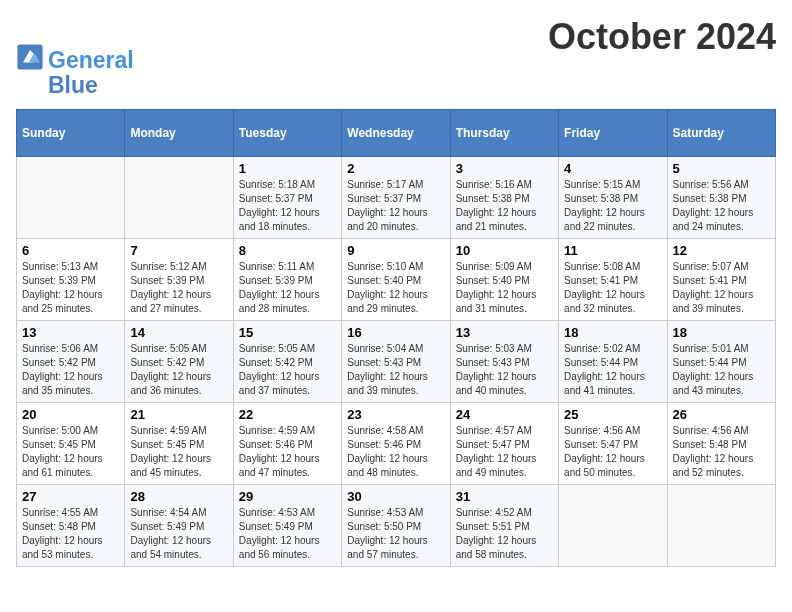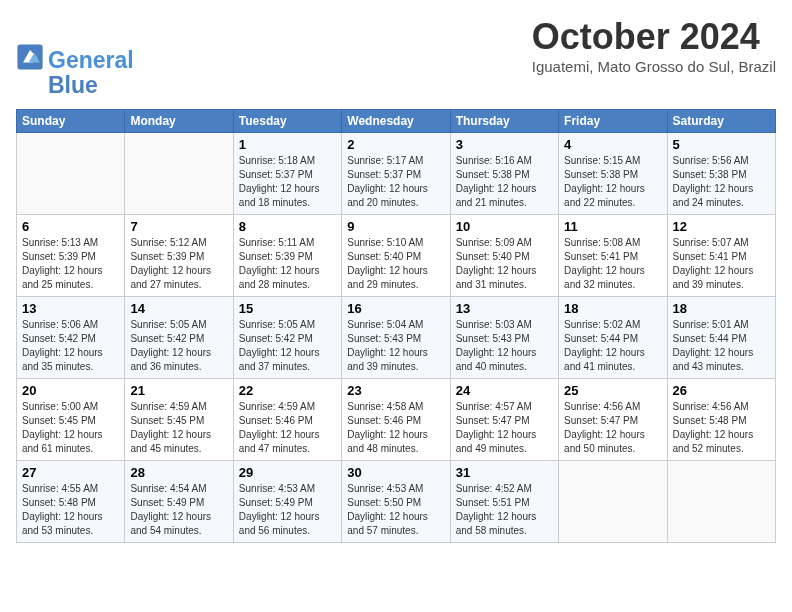--- a/index.html
+++ b/index.html
@@ -29,40 +29,41 @@
       margin-top: 32px;
     }
     .logo-text span {
       color: #4a90d9;
     }
     .logo-icon {
       width: 28px;
       height: 28px;
     }
     .title-block {
+      text-align: right;
     }
     .month-title {
       font-size: 36px;
       font-weight: bold;
       color: #333;
     }
     .location {
       font-size: 15px;
       color: #555;
     }
     table {
       width: 100%;
       border-collapse: collapse;
       font-size: 11px;
     }
     thead tr th {
       background-color: #4a7fc1;
       color: #fff;
       text-align: left;
-      padding: 4px 5px;
+      padding: 16px 5px;
       font-size: 12px;
       font-weight: bold;
       border: 1px solid #3a6aaa;
     }
     tbody tr td {
       border: 1px solid #ccc;
       vertical-align: top;
       padding: 4px 5px;
       height: 80px;
       width: 14.28%;
@@ -101,21 +102,20 @@
     </svg>
     <div>
       <div class="logo-text">
         <span>General</span><br>
         <span style="color:#4a7fc1;">Blue</span>
       </div>
     </div>
   </div>
   <div class="title-block">
     <div class="month-title">October 2024</div>
-    <div class="location">Iguatemi, Mato Grosso do Sul, Brazil</div>
   </div>
 </div>
 
 <table>
   <thead>
     <tr>
     <th>Sunday</th>
         <th>Monday</th>
         <th>Tuesday</th>
         <th>Wednesday</th>

